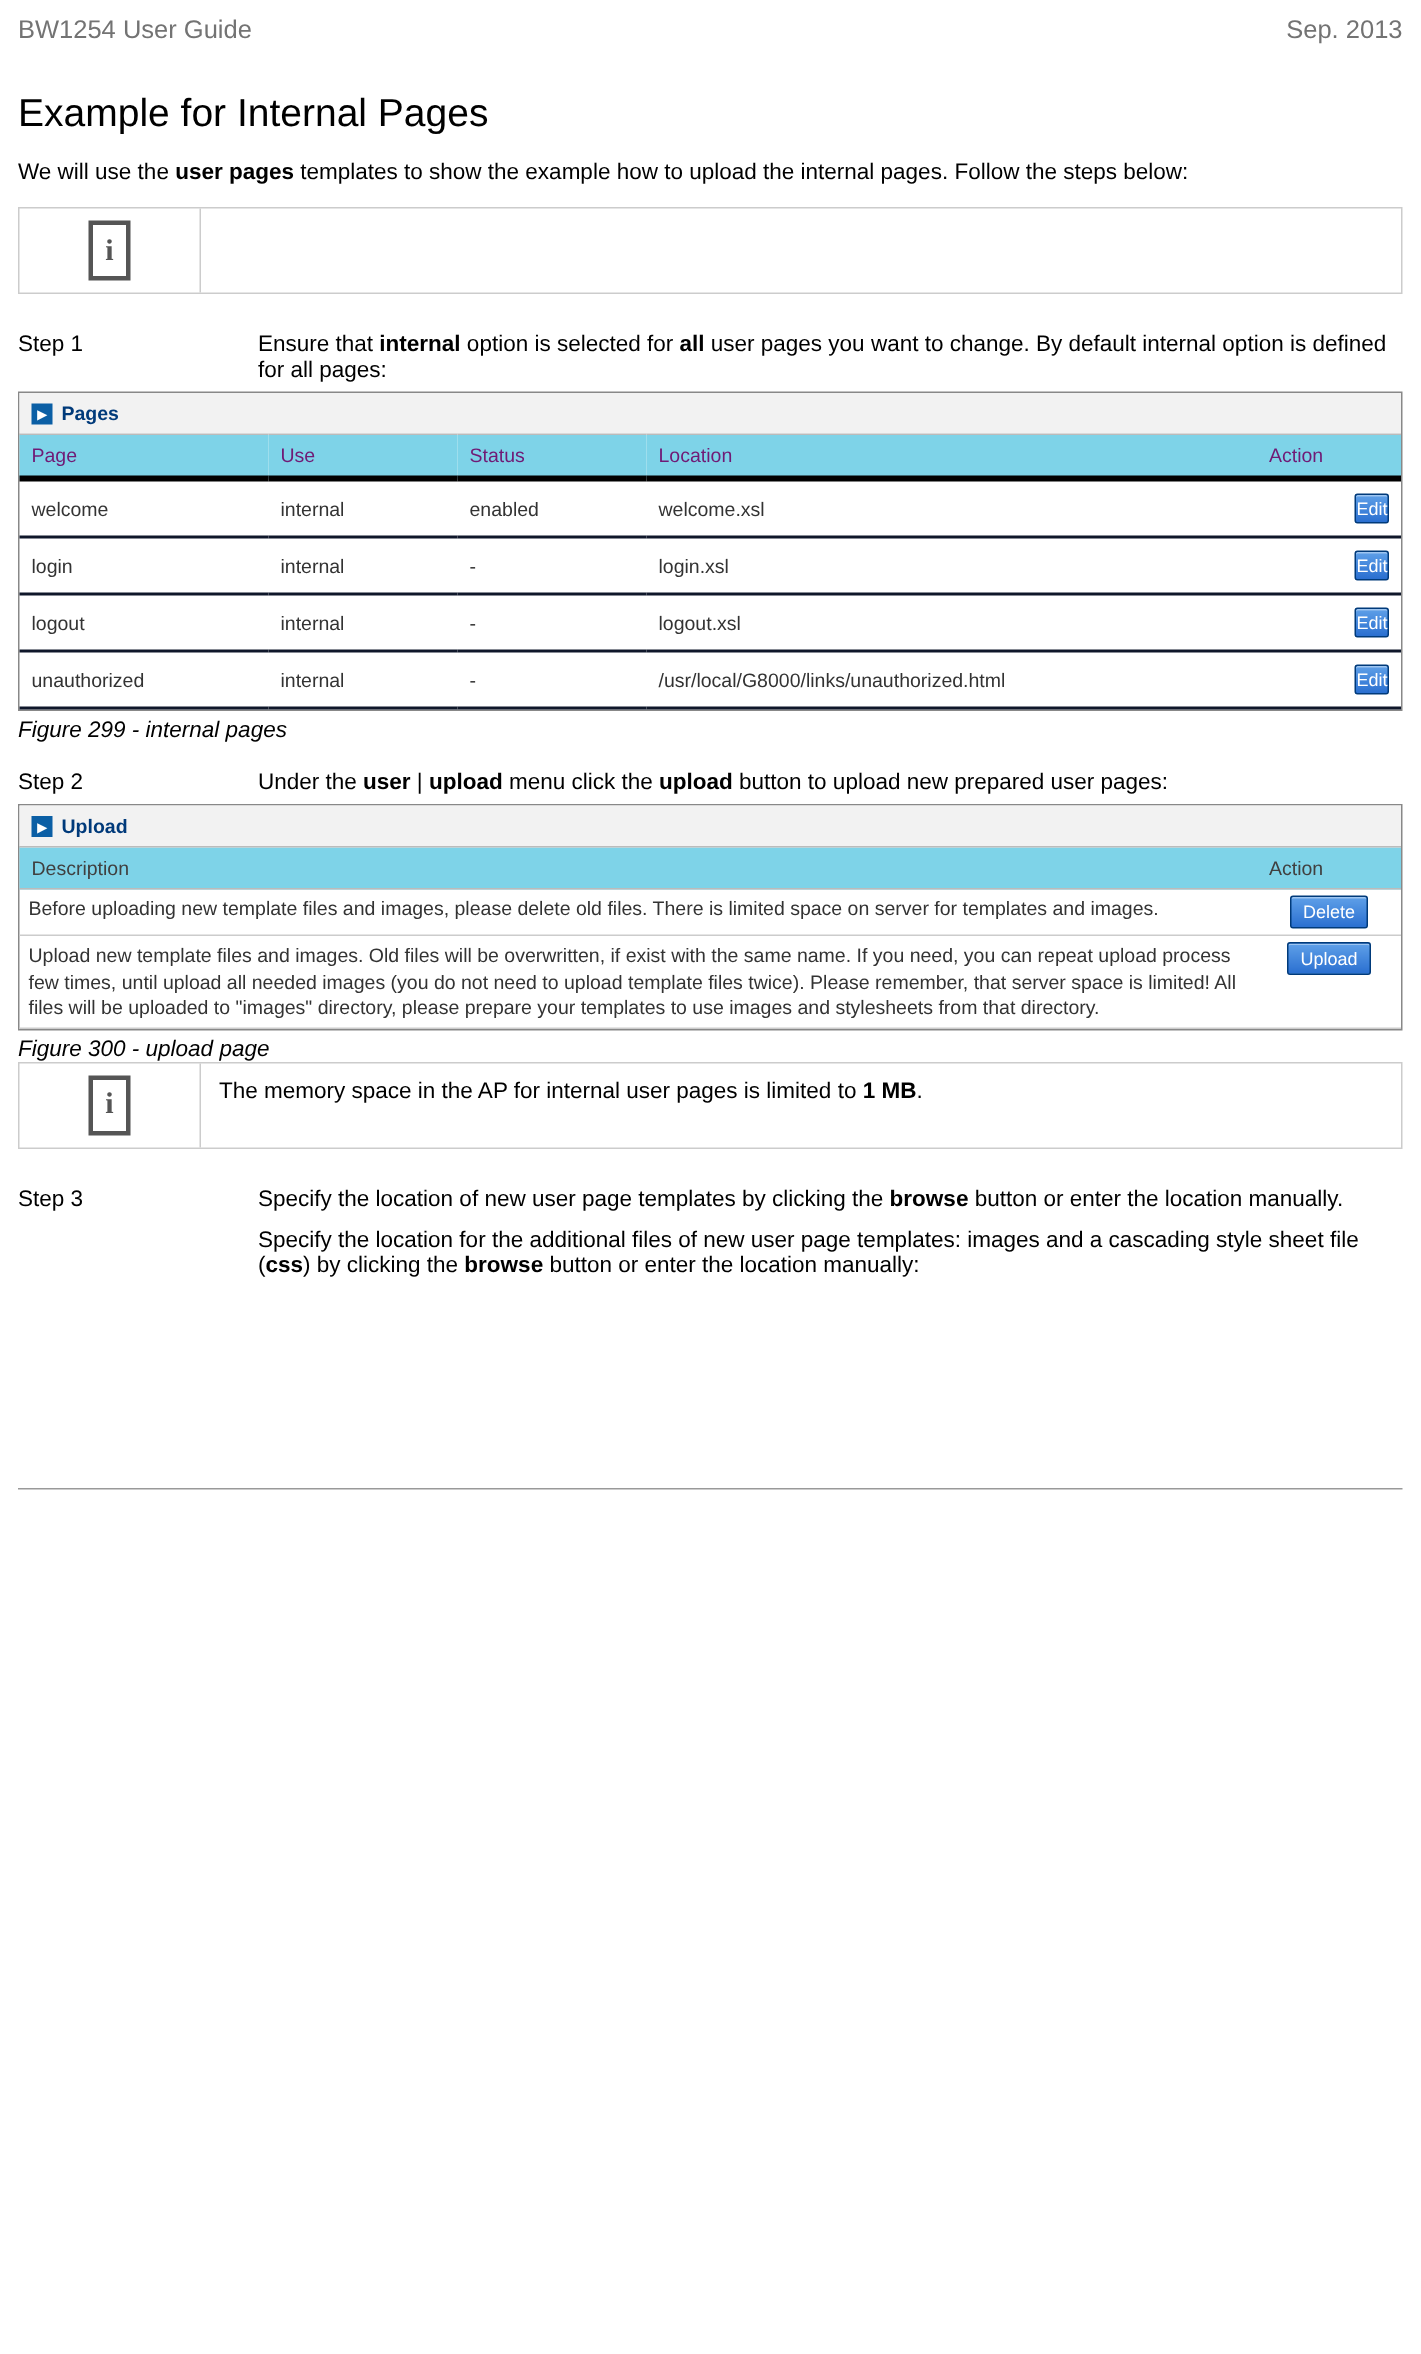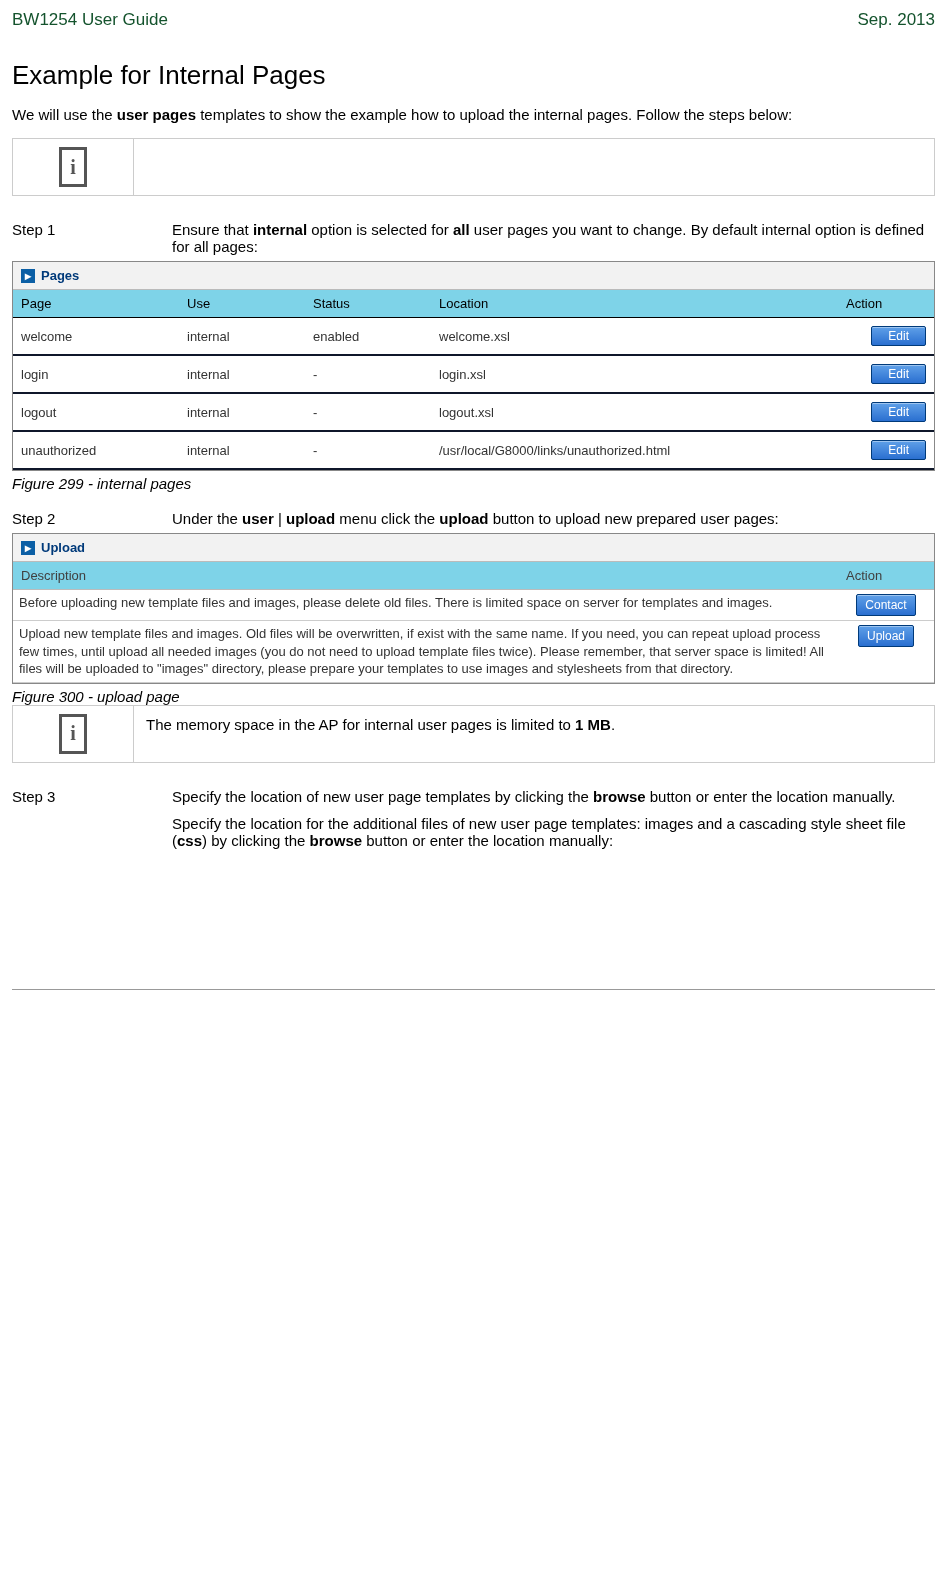--- a/index.html
+++ b/index.html
@@ -7,21 +7,21 @@
     font-size: 15px;
     color: #000;
     margin: 0;
     padding: 10px 12px;
     width: 947px;
     box-sizing: border-box;
   }
   .header-row {
     display: flex;
     justify-content: space-between;
-    color: #14532d;
+    color: #737373;
     font-size: 17px;
     margin-bottom: 30px;
   }
   h2 {
     font-family: Arial, Helvetica, sans-serif;
     font-weight: normal;
     font-size: 26px;
     margin: 10px 0 8px 0;
     font-stretch: condensed;
   }
@@ -97,39 +97,39 @@
     line-height:1;
   }
   table.pgs {
     width:100%;
     border-collapse: collapse;
     font-family: Verdana, sans-serif;
     font-size: 13px;
   }
   table.pgs th {
     background: #7ed3e8;
-    color: #000000;
+    color: #701a75;
     text-align:left;
     font-weight: normal;
     padding: 6px 8px;
     border-top: 1px solid #bbb;
-    border-bottom: 1px solid #000000;
+    border-bottom: 4px solid #000000;
   }
   table.pgs td {
     padding: 8px 8px;
     border-bottom: 2px solid #0f172a;
     color:#333;
     vertical-align: middle;
   }
   .edit-btn, .del-btn, .up-btn {
     display:inline-block;
     font-family: Verdana, sans-serif;
     font-size:12px;
     color:#fff;
-    padding:2px 16px;
+    padding:2px 0;
     border-radius:2px;
     border:1px solid #003A7A;
     background: linear-gradient(#5fa0e8, #2a6fd0);
     box-shadow: inset 0 1px 0 rgba(255,255,255,.4);
   }
   .del-btn { padding:2px 8px; }
   .up-btn { padding:2px 8px; }
 
   
   table.upl {
@@ -251,21 +251,21 @@
   <table class="upl">
     <thead>
       <tr>
         <th>Description</th>
         <th class="col-action">Action</th>
       </tr>
     </thead>
     <tbody>
       <tr>
         <td>Before uploading new template files and images, please delete old files. There is limited space on server for templates and images.</td>
-        <td class="col-action"><span class="del-btn">Contact</span></td>
+        <td class="col-action"><span class="del-btn">Delete</span></td>
       </tr>
       <tr>
         <td>Upload new template files and images. Old files will be overwritten, if exist with the same name. If you need, you can repeat upload process few times, until upload all needed images (you do not need to upload template files twice). Please remember, that server space is limited! All files will be uploaded to "images" directory, please prepare your templates to use images and stylesheets from that directory.</td>
         <td class="col-action"><span class="up-btn">Upload</span></td>
       </tr>
     </tbody>
   </table>
 </div>
 <div class="fig-caption" style="margin-bottom:0">Figure 300 - upload page</div>
 

